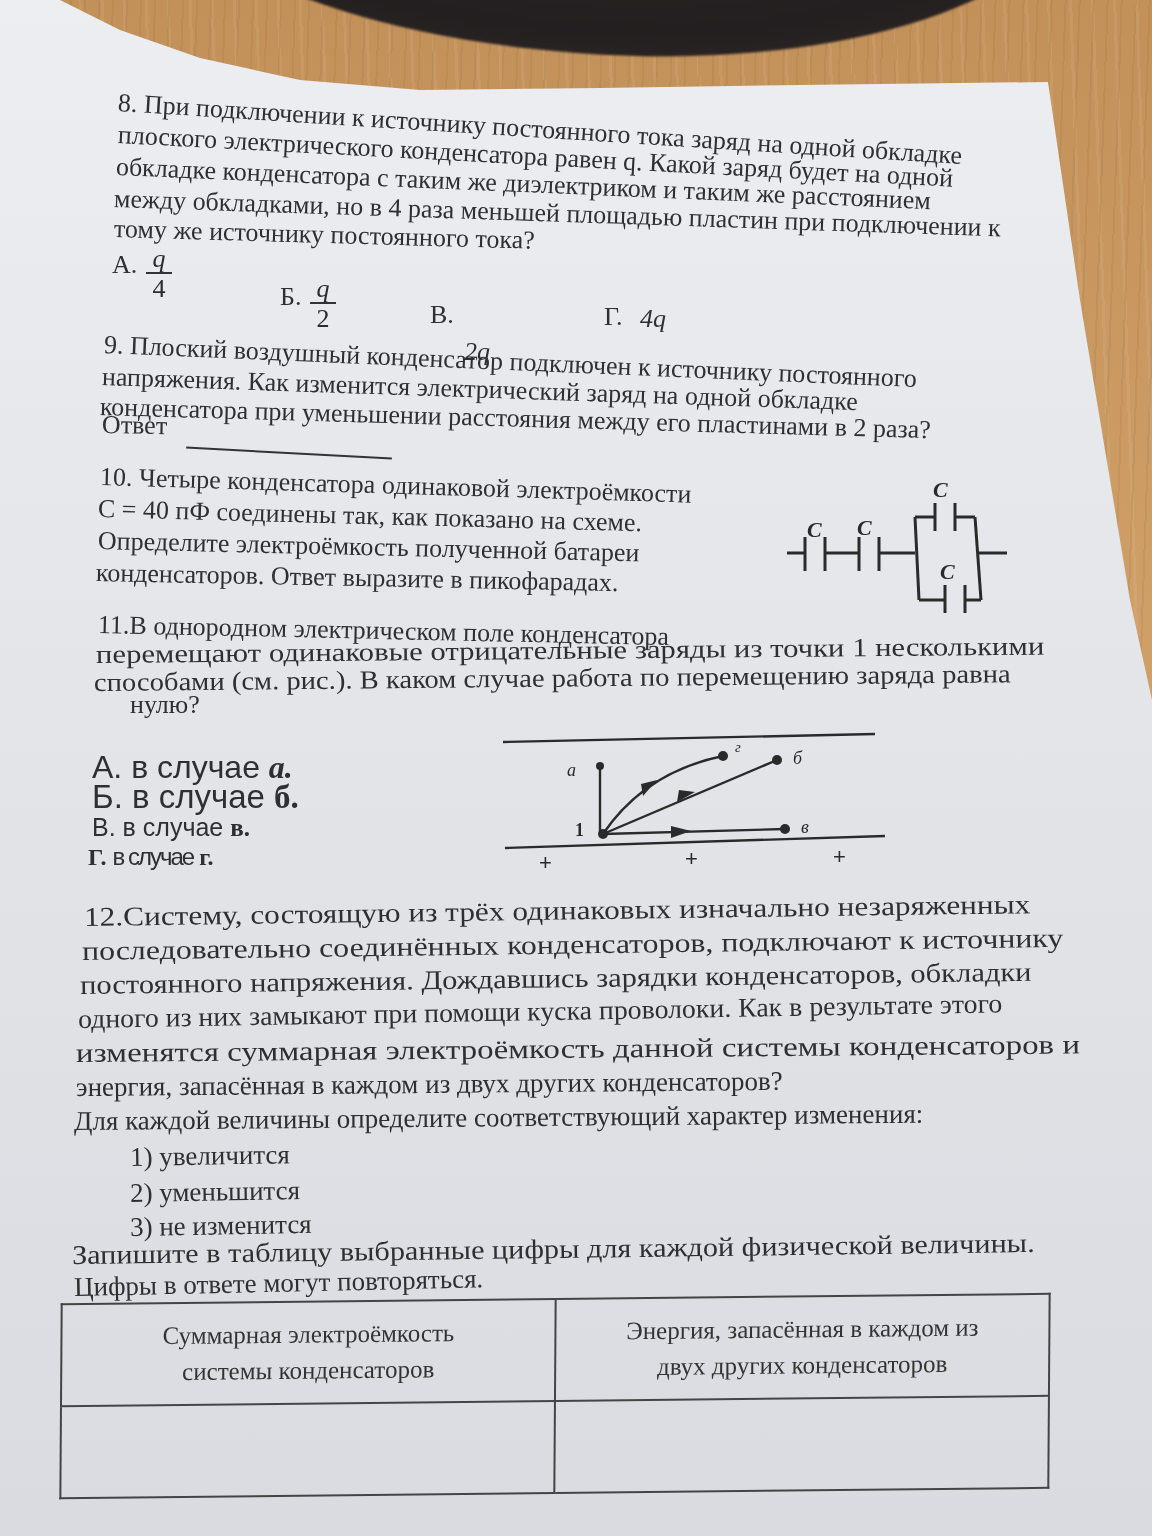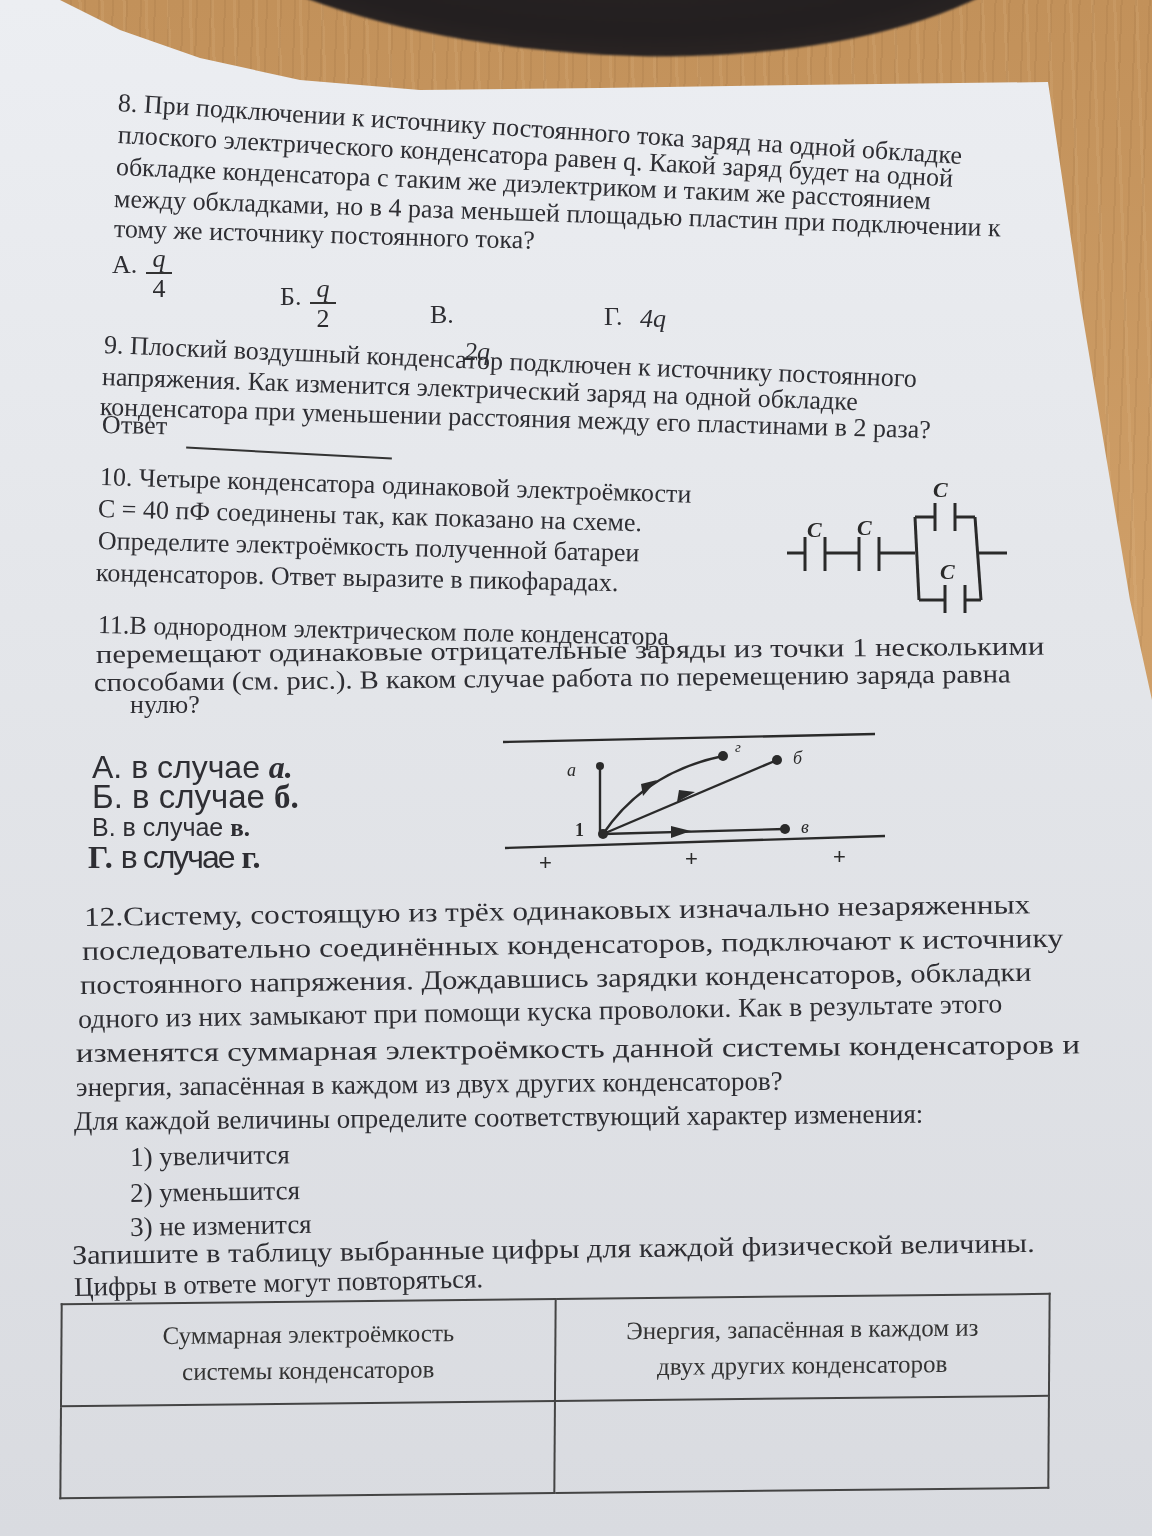--- a/index.html
+++ b/index.html
@@ -149,21 +149,21 @@
       <div class="line sans" style="left:92px; top:782px; font-size:33px;">
         <span>Б.</span>
         <span>в случае</span>
         <span class="bold" style="font-family:'Liberation Serif',serif;">б.</span>
       </div>
       <div class="line sans" style="left:92px; top:812px; font-size:25px;">
         <span>В.</span>
         <span>в случае</span>
         <span class="bold" style="font-family:'Liberation Serif',serif;">в.</span>
       </div>
-      <div class="line" style="left:88px; top:842px; font-size:32px; font-weight:bold;">
+      <div class="line" style="left:88px; top:842px; font-size:24px; font-weight:bold;">
         <span>Г.</span>
         <span style="font-weight:normal; font-family:'Liberation Sans',sans-serif; letter-spacing:-2px;">в случае</span>
         <span>г.</span>
       </div>
     </div>
 
     <svg class="field-fig" style="left:495px; top:722px;" width="395" height="150" viewBox="0 0 395 150">
       <g stroke="#2a2a2a" stroke-width="2.4" fill="none">
         <line x1="8" y1="20" x2="380" y2="12"></line>
         <line x1="10" y1="126" x2="390" y2="114"></line>

